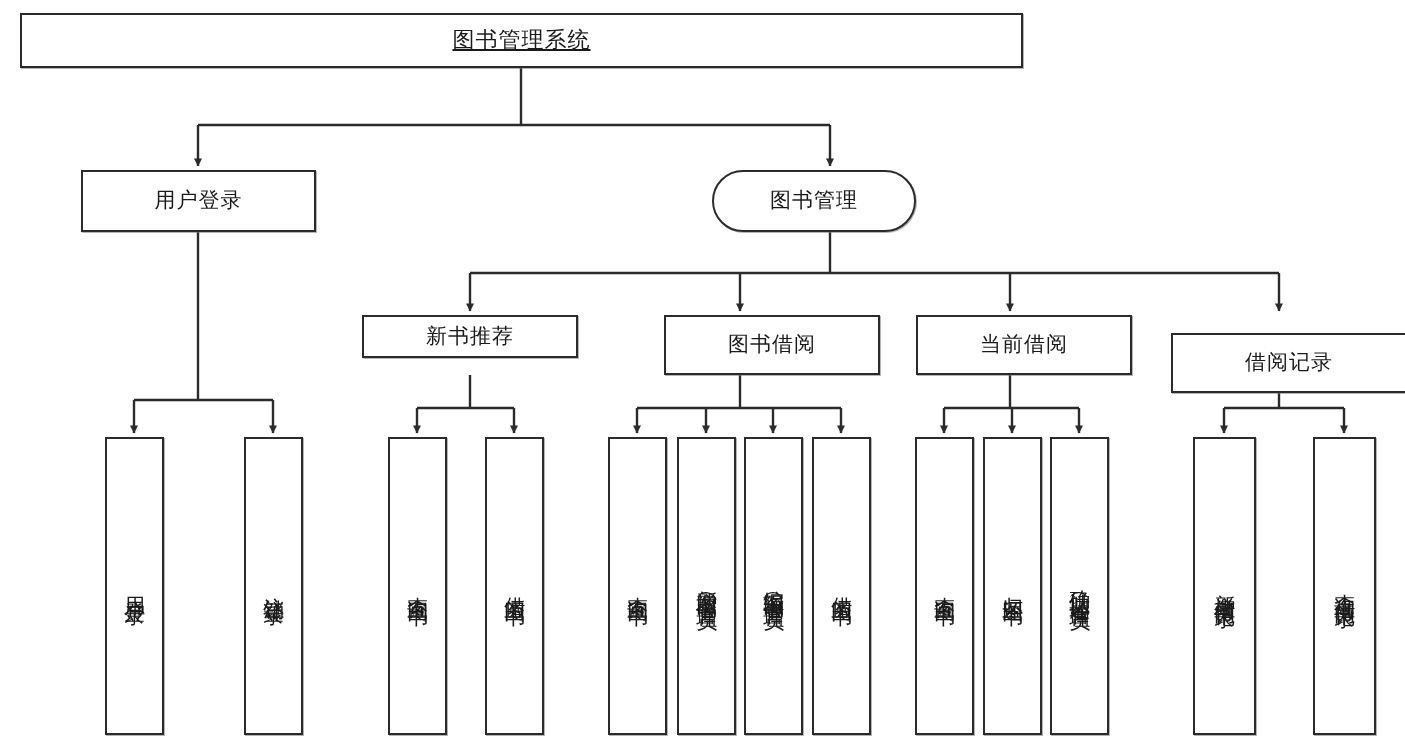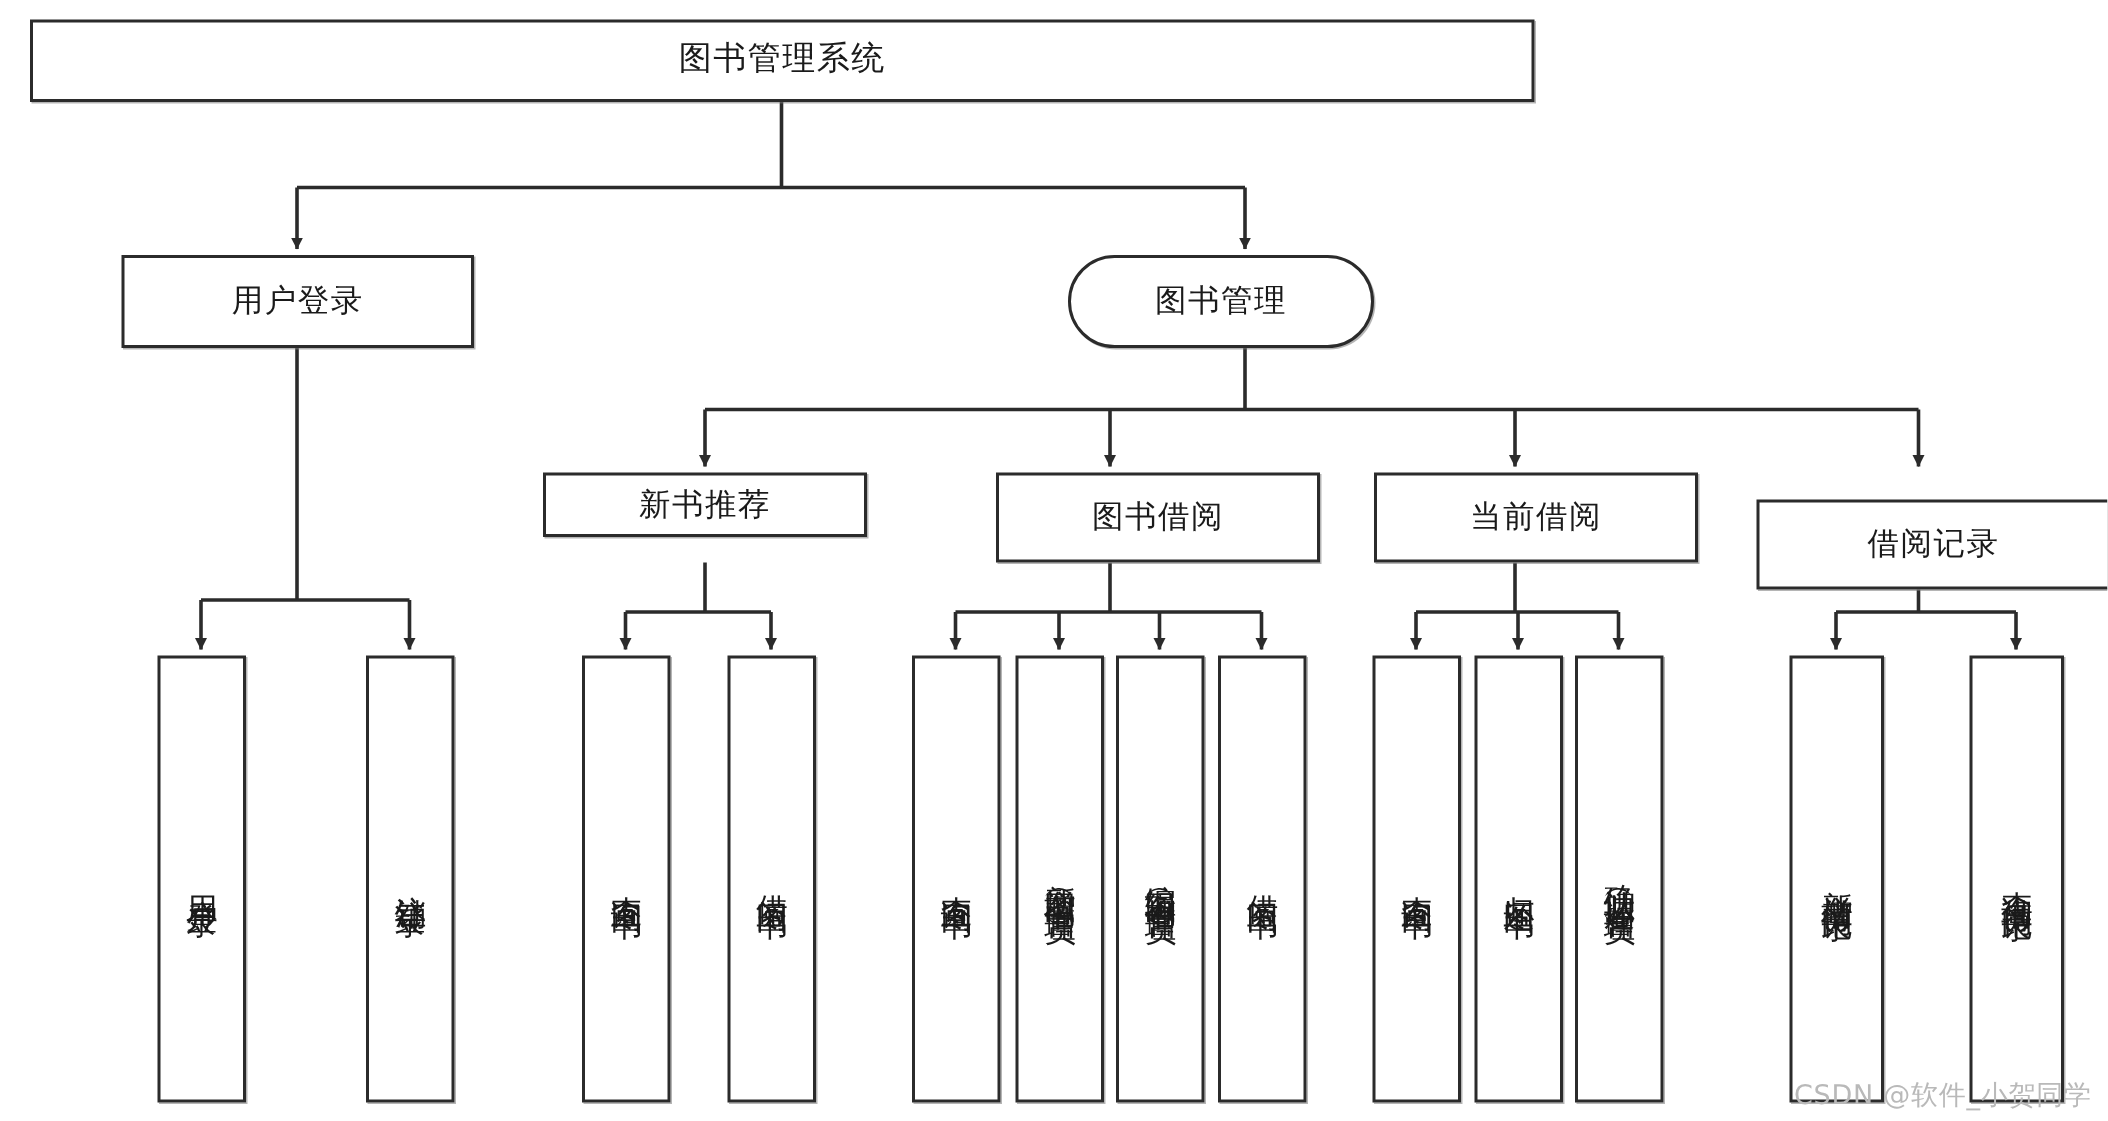--- a/index.html
+++ b/index.html
@@ -47,21 +47,21 @@
     font-size: 21px;
     line-height: 1.25;
     letter-spacing: 3px;
     padding: 6px 0;
   }
   .node.v .txt {
     writing-mode: vertical-rl;
     text-orientation: upright;
     white-space: nowrap;
   }
-  .node.root { font-size: 22px; }
+  .node.root { font-size: 22px; text-decoration: underline; }
   .watermark {
     position: absolute;
     font-size: 18px;
     color: #b9b9b9;
     white-space: nowrap;
     letter-spacing: 0.5px;
   }
 </style>
 </head>
 <body>
@@ -179,15 +179,14 @@
     <span class="txt">确认归还（管理员）</span>
   </div>
 
   <div class="node v" style="left:1193px; top:437px; width:63px; height:298px;">
     <span class="txt">新增借阅记录</span>
   </div>
   <div class="node v" style="left:1313px; top:437px; width:63px; height:298px;">
     <span class="txt">查询借阅记录</span>
   </div>
 
-  <div class="watermark" style="left:1196px; top:718px;">CSDN @软件_小贺同学</div>
 
 </div>
 
 </body></html>

